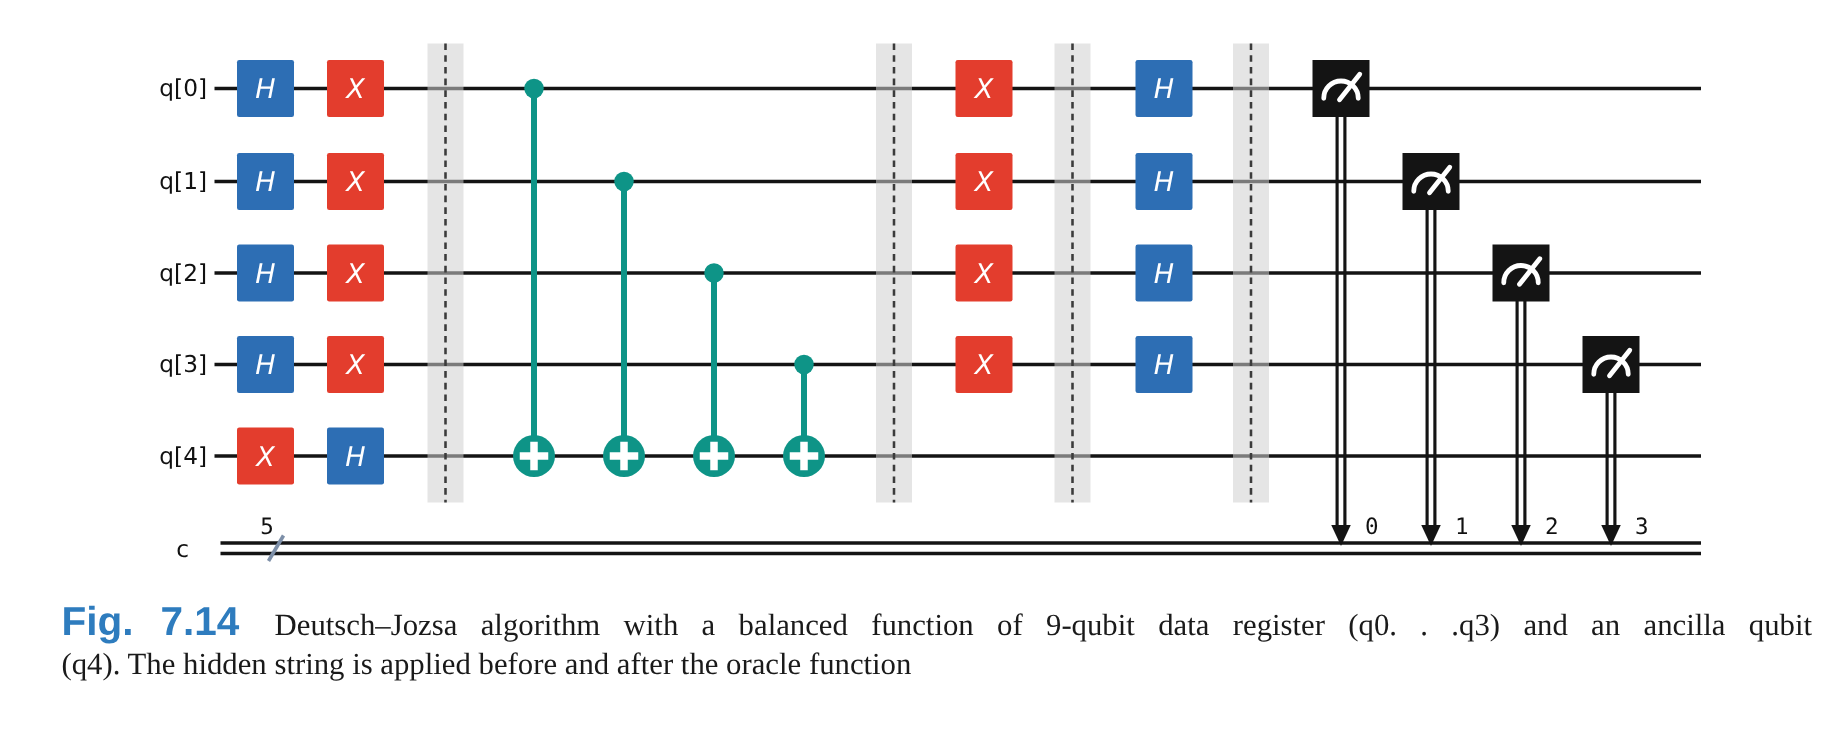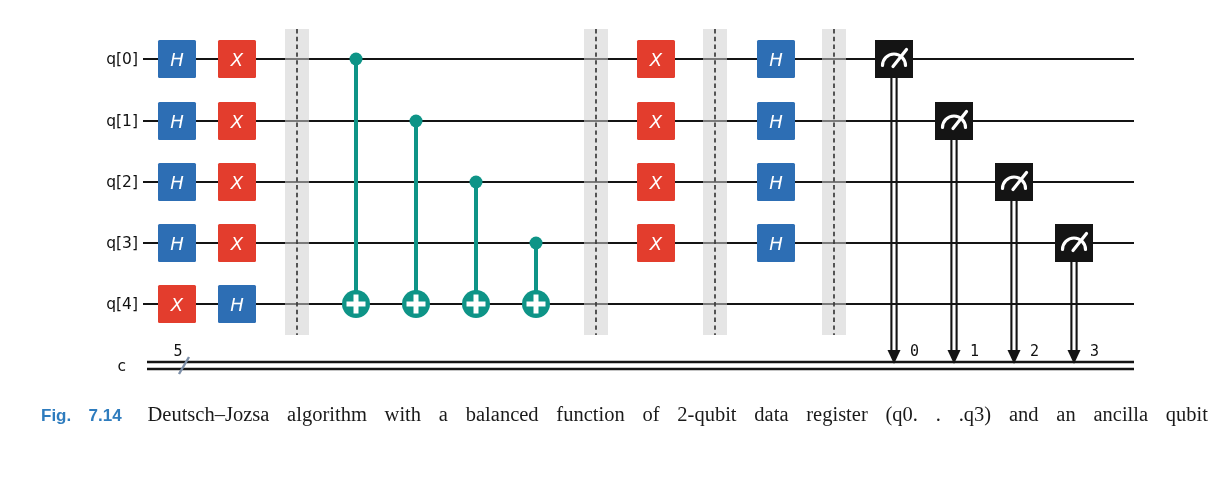--- a/index.html
+++ b/index.html
@@ -37,21 +37,21 @@
     line-height: 25.5px;
     color: #1a1a1a;
   }
   .cap-line-1 {
     text-align: justify;
     text-align-last: justify;
   }
   .fig-label {
     font-family: "Liberation Sans", sans-serif;
     font-weight: bold;
-    font-size: 17px;
+    font-size: 27px;
     padding-right: 8px;
   }
 </style>
 </head>
 <body>
 
 <figure class="fig">
   <svg id="circuit-svg" width="1216" height="392" viewBox="0 0 1216 392" xmlns="http://www.w3.org/2000/svg">
       <line x1="127" y1="59" x2="1118" y2="59" stroke="#141414" stroke-width="2.2"></line>
       <text x="122" y="64" text-anchor="end" class="wire-label">q[0]</text>
@@ -155,15 +155,16 @@
       <text x="1014" y="356" text-anchor="start" class="cbit-label">2</text>
       <line x1="1055.4" y1="243" x2="1055.4" y2="353" stroke="#141414" stroke-width="2.1"></line>
       <line x1="1060.6" y1="243" x2="1060.6" y2="353" stroke="#141414" stroke-width="2.1"></line>
       <path d="M 1051.5 350 L 1064.5 350 L 1058 364 Z" fill="#141414"></path>
       <rect x="1039" y="224" width="38" height="38" fill="#141414"></rect>
       <path d="M 1046.5 249.5 A 11.5 11.5 0 0 1 1069.5 249.5" fill="none" stroke="#ffffff" stroke-width="3.2" stroke-linecap="round"></path>
       <line x1="1057" y1="250.5" x2="1070.5" y2="233.5" stroke="#ffffff" stroke-width="3.2" stroke-linecap="round"></line>
       <text x="1074" y="356" text-anchor="start" class="cbit-label">3</text>
     </svg>
   <figcaption>
-    <div class="cap-line-1"><span class="fig-label" id="fig-label" style="color: rgb(46, 124, 190);">Fig. 7.14</span> <span>Deutsch–Jozsa algorithm with a balanced function of 2-qubit data register (q0. . .q3) and an ancilla qubit</span></div>
+    <div class="cap-line-1"><span class="fig-label" id="fig-label" style="color: rgb(46, 124, 190);">Fig. 7.14</span> <span>Deutsch–Jozsa algorithm with a balanced function of 9-qubit data register (q0. . .q3) and an ancilla qubit</span></div>
+    <div class="cap-line-2">(q4). The hidden string is applied before and after the oracle function</div>
   </figcaption>
 </figure>
 
 </body></html>

